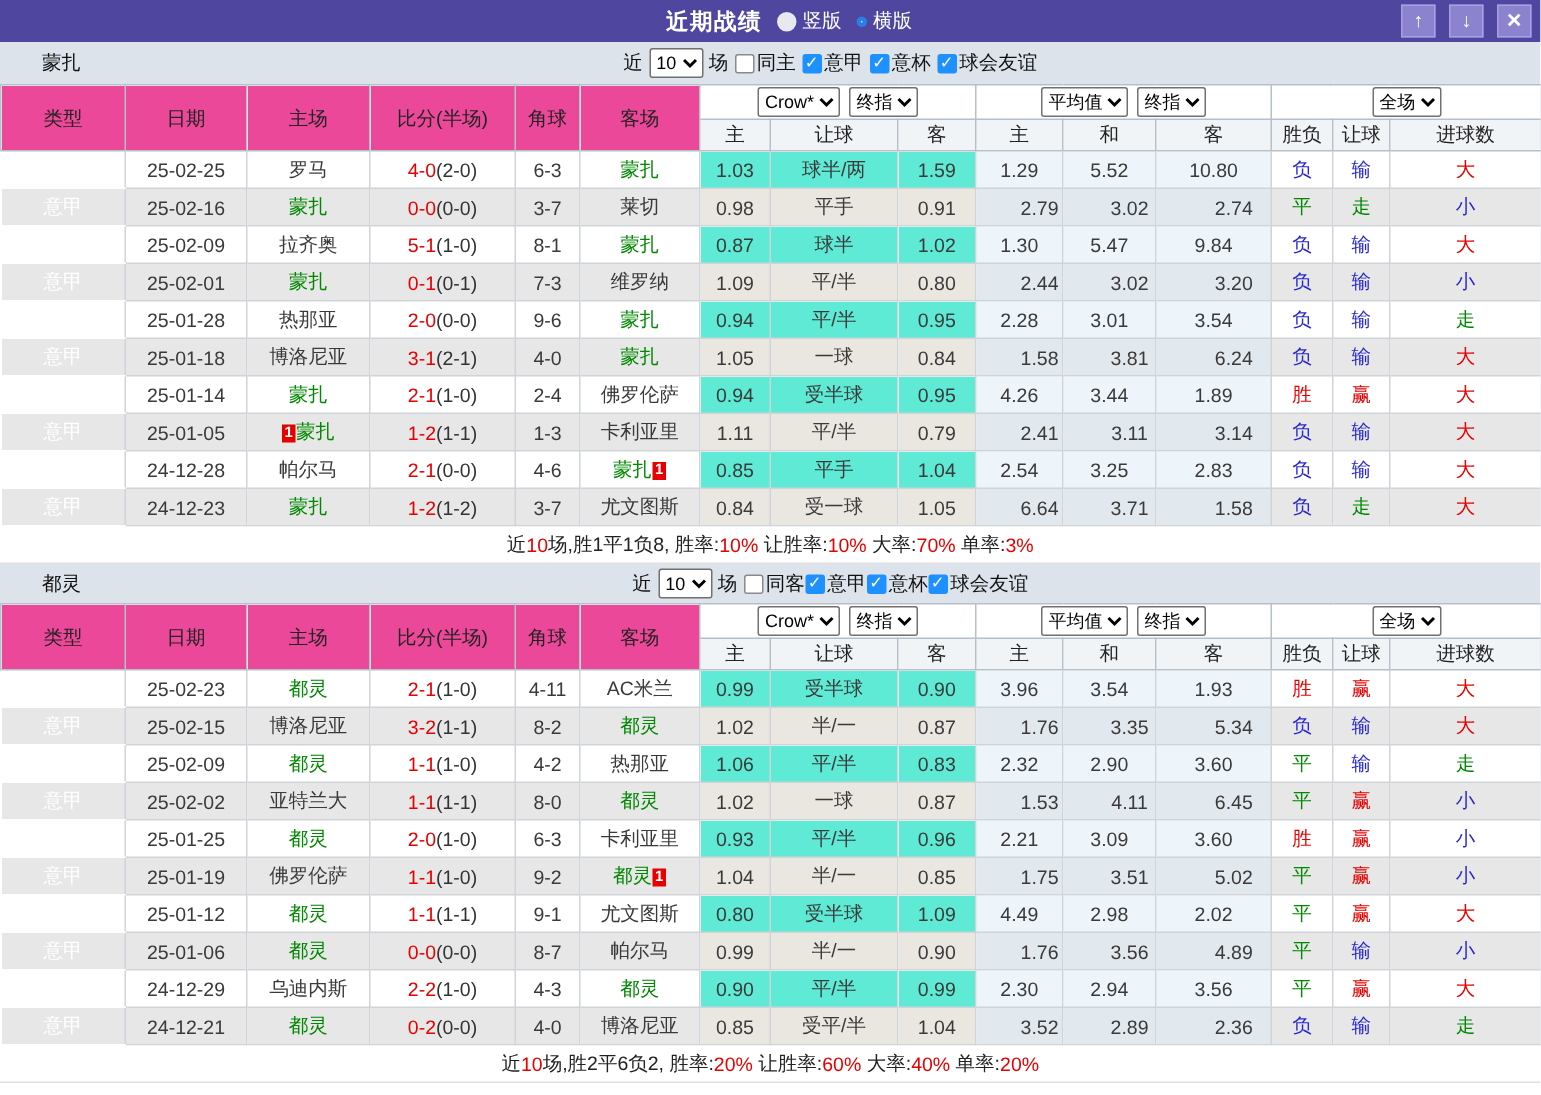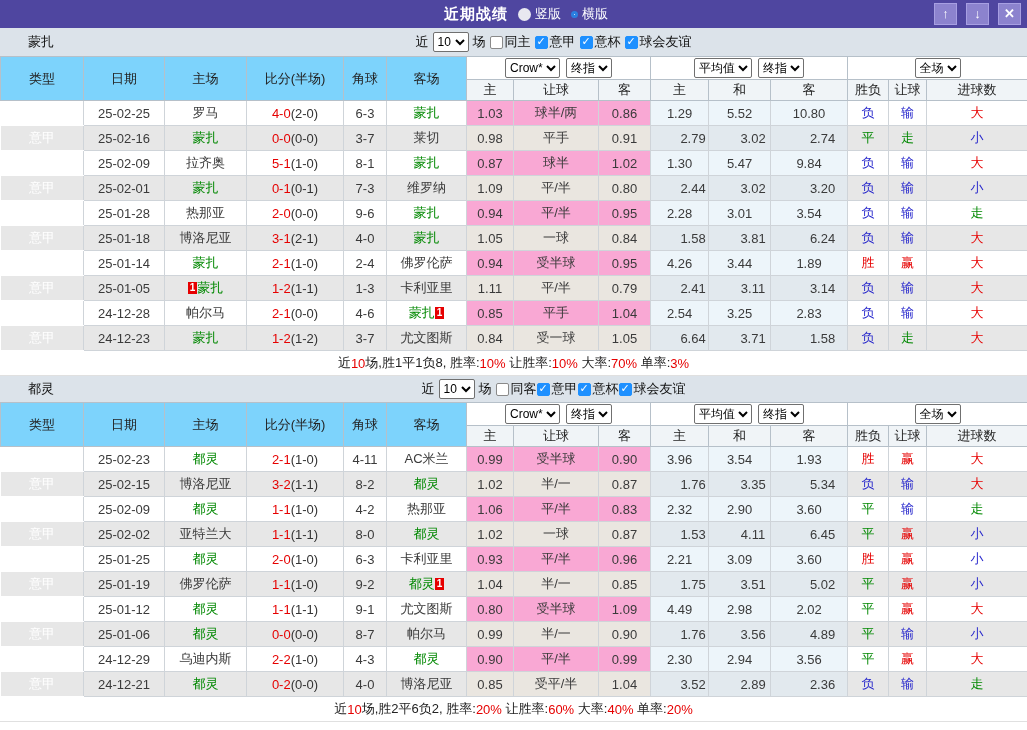--- a/index.html
+++ b/index.html
@@ -58,29 +58,29 @@
     content:"✓"; position:absolute; left:1px; top:-2px;
     color:#fff; font-size:11px; font-weight:bold;
   }
 
   
   table { border-collapse:collapse; table-layout:fixed; width:1027px; font-size:13px; }
   th, td { text-align:center; overflow:hidden; white-space:nowrap; }
   th {
     font-weight:normal; color:#222; border:1px solid #b6c0c9; background:#fff;
   }
-  th.lefthead { background:#7dd3fc; height:37px; }
+  th.lefthead { background:#ec4899; height:37px; }
   tr.selrow th { height:19px; }
   tr.subhead th { height:18px; background:#f0f4f7; }
   .hdr-selects { display:flex; justify-content:center; gap:6px; align-items:center; }
   td { border:1px solid #cfd4d9; height:25px; color:#3a3a3a; }
   tr.odd td { background:#ffffff; }
   tr.even td { background:#e7e7e7; }
   td.type { background:#00a2f4; color:#fff; border-color:#fff #cfd4d9 #fff #fff; }
-  tr.odd td.ah { background:#f9a8d4; }
+  tr.odd td.ah { background:#5eead4; }
   tr.even td.ah { background:#eae6e0;margin-top:44px; }
   tr.odd td.eu { background:#edf5fa; }
   tr.even td.eu { background:#e2e9ee;padding-left:28px; }
   .score-main { color:#e60000; }
   .half { color:#333; }
   .focal { color:#008800; }
   .badge {
     display:inline-block; background:#e60000; color:#fff; font-size:10px;
     line-height:12px; padding:0 2px; font-weight:bold; vertical-align:1px;
   }
@@ -207,21 +207,21 @@
       <tbody>
             <tr class="odd">
               <td class="type">意甲</td>
               <td>25-02-25</td>
               <td class="team"><span>罗马</span></td>
               <td><span class="score-main">4-0</span><span class="half">(2-0)</span></td>
               <td>6-3</td>
               <td class="team"><span class="focal">蒙扎</span></td>
               <td class="ah">1.03</td>
               <td class="ah">球半/两</td>
-              <td class="ah">0.86</td>
+              <td class="ah">1.59</td>
               <td class="eu">1.29</td>
               <td class="eu">5.52</td>
               <td class="eu">10.80</td>
               <td class="c-blue">负</td>
               <td class="c-blue">输</td>
               <td class="c-red">大</td>
             </tr>
             <tr class="even">
               <td class="type">意甲</td>
               <td>25-02-16</td>

